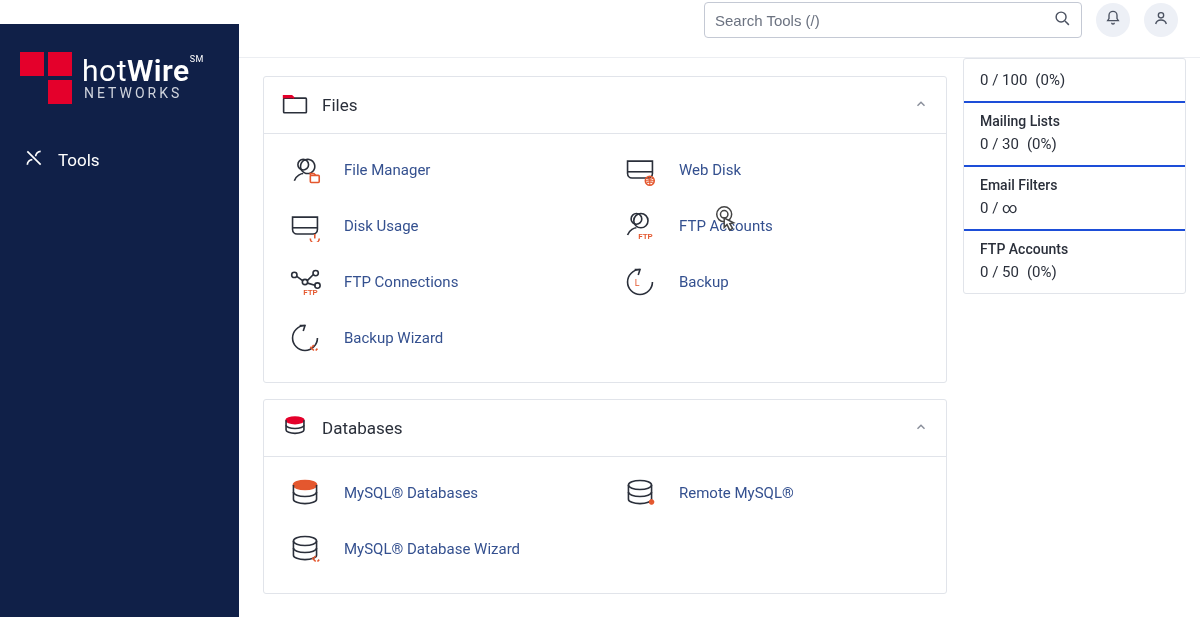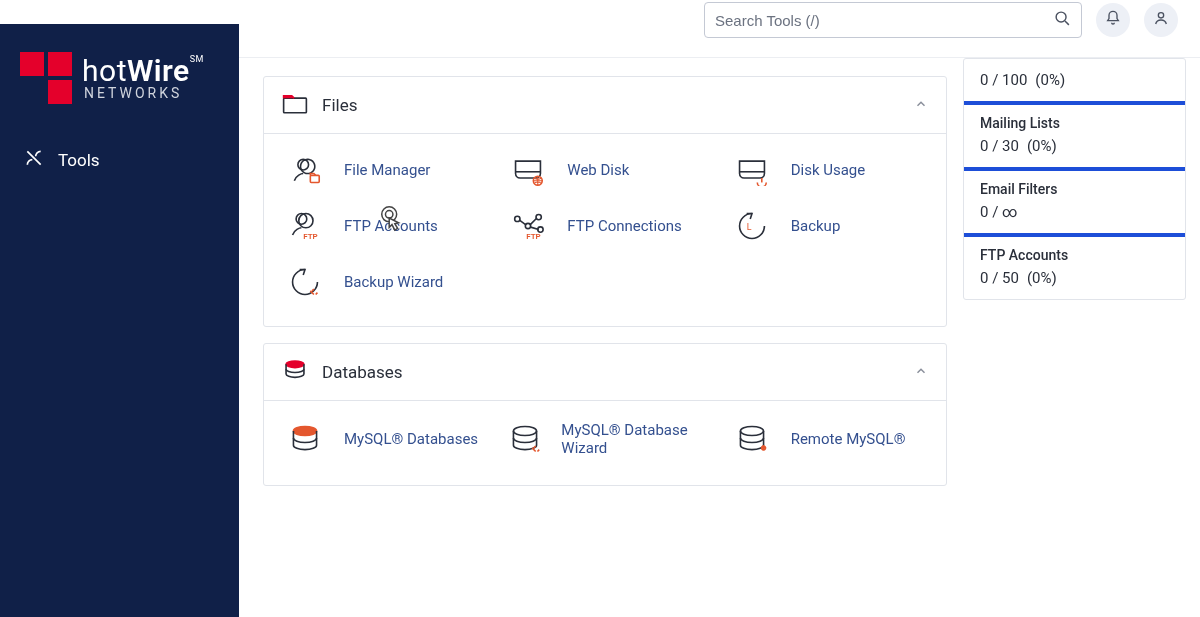--- a/index.html
+++ b/index.html
@@ -98,21 +98,21 @@
     padding:14px 18px;
     border-bottom:1px solid #e1e4ea;
     gap:14px;
   }
   .panel-header .ph-icon svg{ width:26px; height:24px; }
   .panel-header .title{ font-size:17px; color:#2a2f3a; }
   .panel-header .chev{ margin-left:auto; }
   .panel-header .chev svg{ width:14px; height:14px; stroke:#8a8f9b; fill:none;}
   .panel-body{
     display:grid;
-    grid-template-columns: 1fr 1fr 1fr;
+    grid-template-columns: 1fr 1fr;
     padding:8px 6px 16px 6px;
   }
   .tool-item{
     display:flex; align-items:center;
     padding:12px 14px;
     gap:18px;
     cursor:pointer;
     position:relative;
   }
   .tool-item .ti-icon{ width:42px; display:flex; justify-content:center; }
@@ -123,21 +123,21 @@
   
   .stats{
     width:223px;
     border:1px solid #e1e4ea;
     border-radius:3px;
     background:#fff;
     margin-top:-18px;
   }
   .stat{
     padding:10px 16px 12px 16px;
-    border-bottom:4px solid #1d4ed8;
+    border-bottom:2px solid #1d4ed8;
   }
   .stat:last-child{ border-bottom:none; }
   .stat .sl{ font-size:14px; color:#2a2f3a; margin-bottom:6px; font-weight:500;}
   .stat .sv{ font-size:15px; color:#2a2f3a; }
   .stat .sv .pct{ margin-left:8px;}
   .stat.first-partial{ padding-top:12px;}
 </style>
 </head>
 <body>
 
@@ -329,36 +329,36 @@
                 </svg>
             </span>
             <span class="label">MySQL® Databases</span>
           </div>
           <div class="tool-item">
             <span class="ti-icon">
               <svg viewBox="0 0 40 36" fill="none" stroke="#2a2f3a" stroke-width="1.8">
                   <ellipse cx="20" cy="9" rx="13" ry="5"></ellipse>
                   <path d="M7 9 v16 a13 5 0 0 0 26 0 V9"></path>
                   <path d="M7 17 a13 5 0 0 0 26 0"></path>
-                  <path d="M28 28 l4 4 M32 26 l-2 2 M36 30 l-2 2" stroke="#e4572e"></path>
-                </svg>
-            </span>
-            <span class="label">MySQL® Database Wizard</span>
+                  <path d="M30 28 h6 M33 25 v6" stroke="#e4572e"></path>
+                  <circle cx="33" cy="28" r="2" stroke="#e4572e"></circle>
+                </svg>
+            </span>
+            <span class="label">Remote MySQL®</span>
           </div>
           <div class="tool-item">
             <span class="ti-icon">
               <svg viewBox="0 0 40 36" fill="none" stroke="#2a2f3a" stroke-width="1.8">
                   <ellipse cx="20" cy="9" rx="13" ry="5"></ellipse>
                   <path d="M7 9 v16 a13 5 0 0 0 26 0 V9"></path>
                   <path d="M7 17 a13 5 0 0 0 26 0"></path>
-                  <path d="M30 28 h6 M33 25 v6" stroke="#e4572e"></path>
-                  <circle cx="33" cy="28" r="2" stroke="#e4572e"></circle>
-                </svg>
-            </span>
-            <span class="label">Remote MySQL®</span>
+                  <path d="M28 28 l4 4 M32 26 l-2 2 M36 30 l-2 2" stroke="#e4572e"></path>
+                </svg>
+            </span>
+            <span class="label">MySQL® Database Wizard</span>
           </div>
         </div>
       </section>
     </div>
 
     <aside class="stats">
       <div class="stat first-partial">
 
         <div class="sv"><span>0 / 100</span><span class="pct">(0%)</span></div>
       </div>

